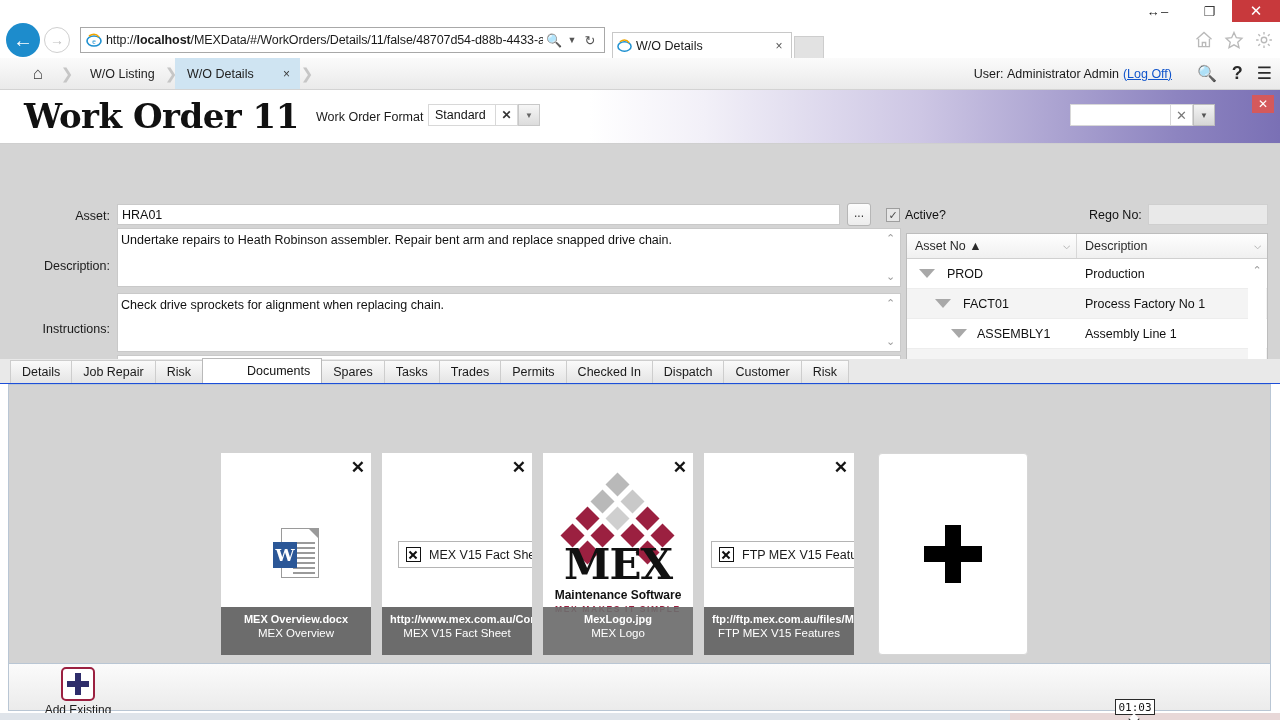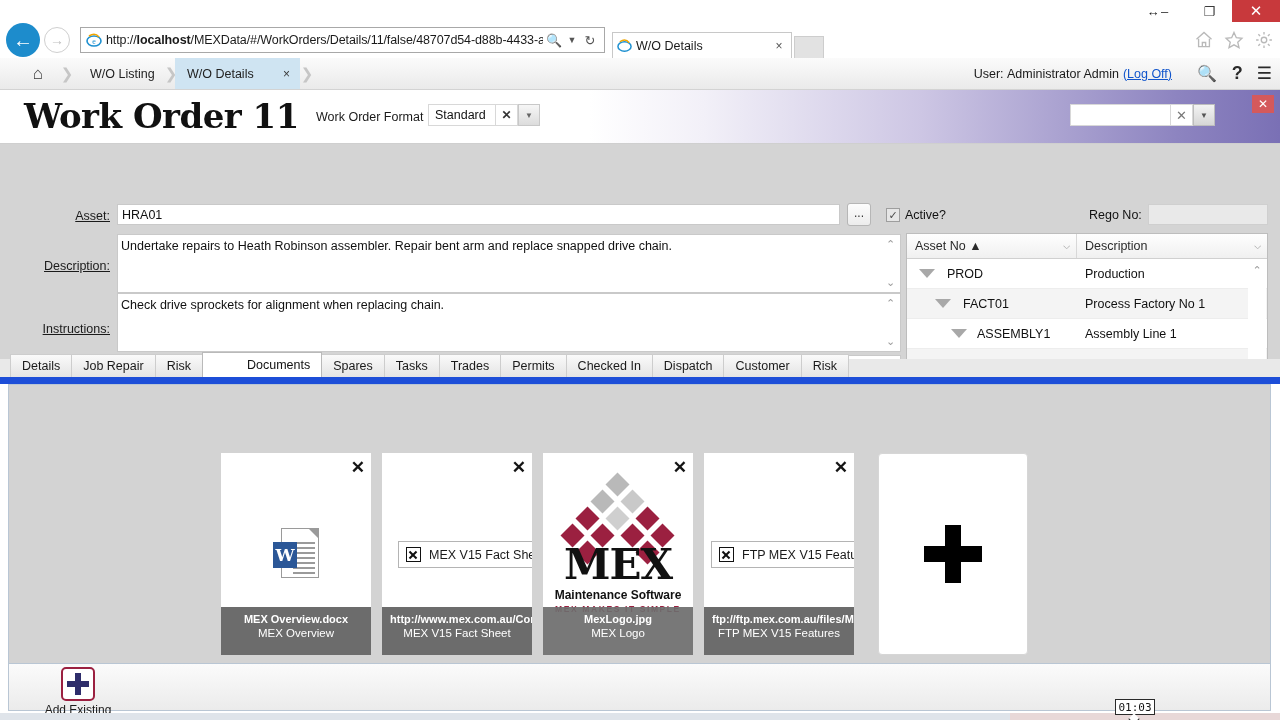--- a/index.html
+++ b/index.html
@@ -82,21 +82,21 @@
     display:flex; align-items:center; padding-left:6px; color:#111; }
   #gwo-combo .clr { width:22px; background:#fff; border:1px solid #d8d8d8; border-left:none;
     display:flex; align-items:center; justify-content:center; font-size:13px; color:#777; }
   #gwo-combo .arw { width:22px; background:linear-gradient(to bottom,#f3f3f3,#d6d6d6); border:1px solid #bdbdbd;
     display:flex; align-items:center; justify-content:center; font-size:8px; color:#555; }
   #app-close { position:absolute; right:6px; top:5px; width:22px; height:18px; background:#d4595c;
     color:#fff; font-size:12px; display:flex; align-items:center; justify-content:center; }
 
   
   #formzone { position:absolute; left:0; top:86px; width:1280px; height:215px; background:#d4d4d4; }
-  .fld-label { position:absolute; font-size:12.5px; color:#1a1a1a; text-align:right;text-decoration:underline; }
+  .fld-label { position:absolute; font-size:12.5px; color:#1a1a1a; text-align:right; }
   #lbl-asset   { left:10px; top:65px; width:100px; }
   #lbl-desc    { left:10px; top:115px; width:100px; }
   #lbl-instr   { left:10px; top:178px; width:100px; }
   #lbl-safety  { left:10px; top:240px; width:100px; }
   #asset-input { position:absolute; left:117px; top:60px; width:723px; height:21px; background:#fff;
     border:1px solid #c9c9c9; font-size:12.5px; color:#111; display:flex; align-items:center; padding-left:4px; }
   #asset-browse { position:absolute; left:847px; top:59px; width:24px; height:23px;
     background:linear-gradient(to bottom,#fdfdfd,#ececec); border:1px solid #b6b6b6; border-radius:3px;
     display:flex; align-items:center; justify-content:center; font-size:12px; color:#333; padding-bottom:4px; }
   #active-chk { position:absolute; left:886px; top:64px; width:14px; height:14px; background:#e6e6e6;
@@ -105,21 +105,21 @@
   #active-label { position:absolute; left:905px; top:64px; font-size:12.5px; color:#111; }
   #rego-label { position:absolute; left:1089px; top:64px; font-size:12.5px; color:#111; }
   #rego-input { position:absolute; left:1148px; top:60px; width:120px; height:21px;
     background:#e9e9e9; border:1px solid #cfcfcf; }
 
   .txtbox { position:absolute; left:117px; width:784px; background:#fff; border:1px solid #c9c9c9; }
   .txtbox .body { position:absolute; left:3px; top:3px; right:22px; font-size:12.5px; color:#111; line-height:16px; }
   .txtbox .sb { position:absolute; right:0; top:0; bottom:0; width:19px; background:#fff;
     display:flex; flex-direction:column; justify-content:space-between; align-items:center;
     padding:3px 0; color:#9b9b9b; font-size:11px; }
-  #tb-desc   { top:90px; height:59px; }
+  #tb-desc   { top:84px; height:59px; }
   #tb-instr  { top:149px; height:59px; }
   #tb-safety { top:211px; height:59px; }
 
   
   #tree { position:absolute; left:906px; top:89px; width:362px; height:182px;
     background:#fff; border:1px solid #bdbdbd; }
   #tree-head { display:flex; height:25px; background:linear-gradient(to bottom,#fefefe,#f0f0f0);
     border-bottom:1px solid #d0d0d0; }
   .th { display:flex; align-items:center; font-size:12.5px; color:#2a2a2a; padding-left:8px; position:relative; }
   .th .filt { position:absolute; right:6px; color:#9a9a9a; font-size:9px; }
@@ -130,21 +130,21 @@
   .trow .c1 { width:170px; display:flex; align-items:center; font-size:12.5px; color:#111; }
   .trow .c2 { flex:1; font-size:12.5px; color:#111; padding-left:8px; }
   .tri { width:0; height:0; border-left:8px solid transparent; border-right:8px solid transparent;
     border-top:9px solid #a8a8a8; flex:none; }
   #tree-scroll { position:absolute; right:1px; top:26px; bottom:1px; width:18px; background:#fff;
     display:flex; flex-direction:column; justify-content:space-between; align-items:center; padding:4px 0;
     color:#9b9b9b; font-size:11px; }
 
   
   #tabbar { position:absolute; left:0; top:301px; width:1280px; height:25px;
-    background:#e9e9e9; border-bottom:7px solid #1d4ed8; display:flex; align-items:flex-end; padding-left:10px; }
+    background:#e9e9e9; border-bottom:1px solid #1d4ed8; display:flex; align-items:flex-end; padding-left:10px; }
   .tab { height:23px; padding:0 11px; display:flex; align-items:center; font-size:12.5px; color:#1a1a1a;
     border:1px solid #cdcdcd; border-bottom:none; background:linear-gradient(to bottom,#fafafa,#e4e4e4);
     margin-right:-1px; }
   .tab.active { background:#fff; height:25px; color:#111; border-color:#b9b9b9; position:relative; z-index:2;padding-left:44px; }
 
   
   #docpanel { position:absolute; left:8px; top:326px; width:1263px; height:280px;
     background:#d3d3d3; border:1px solid #b9c6d4; }
   #cardrow { position:absolute; left:212px; top:68px; display:flex; gap:11px; }
   .card { width:150px; height:202px; background:#fff; position:relative; overflow:hidden; }

